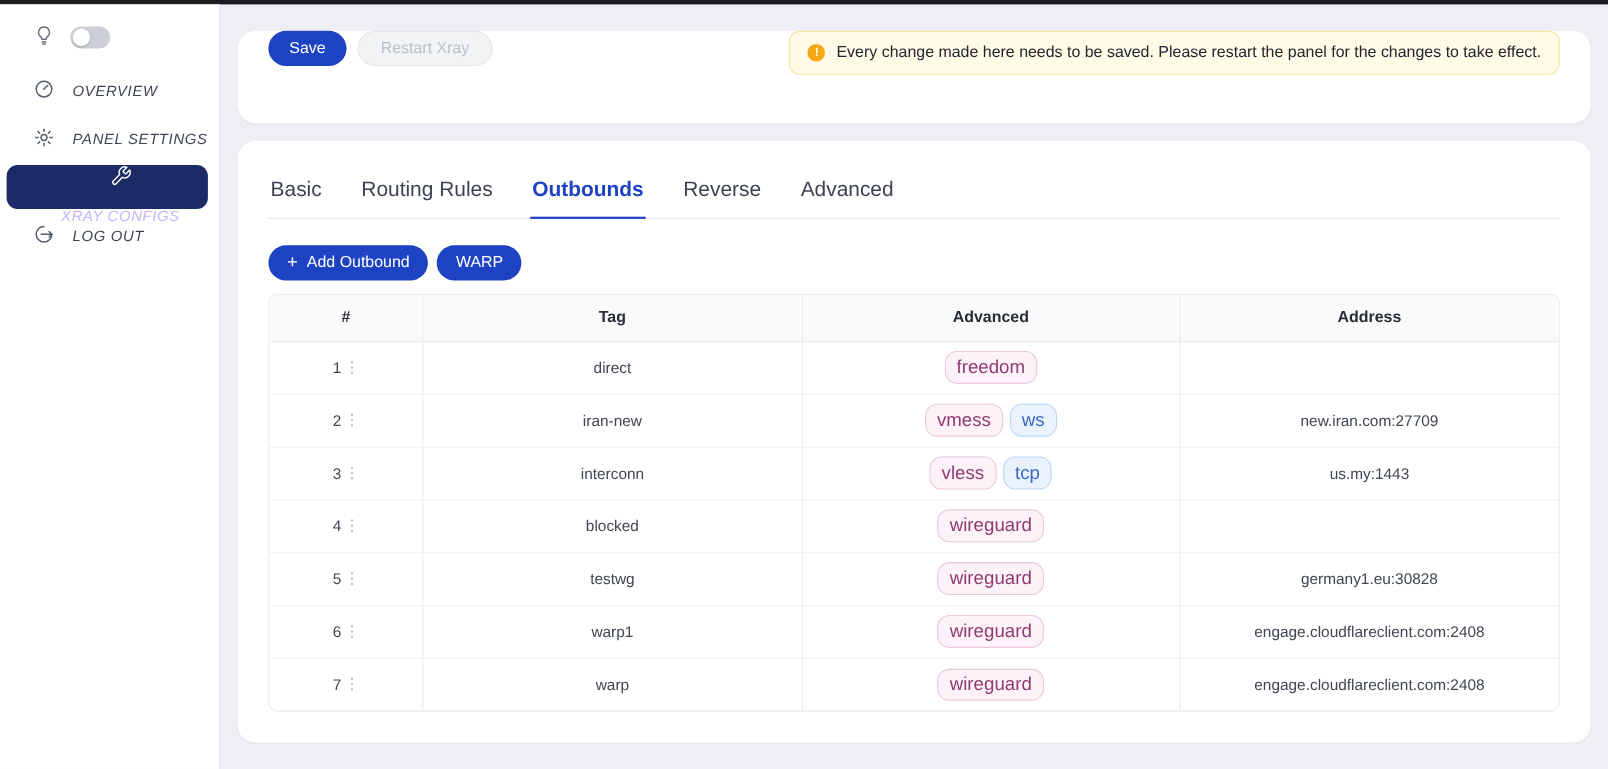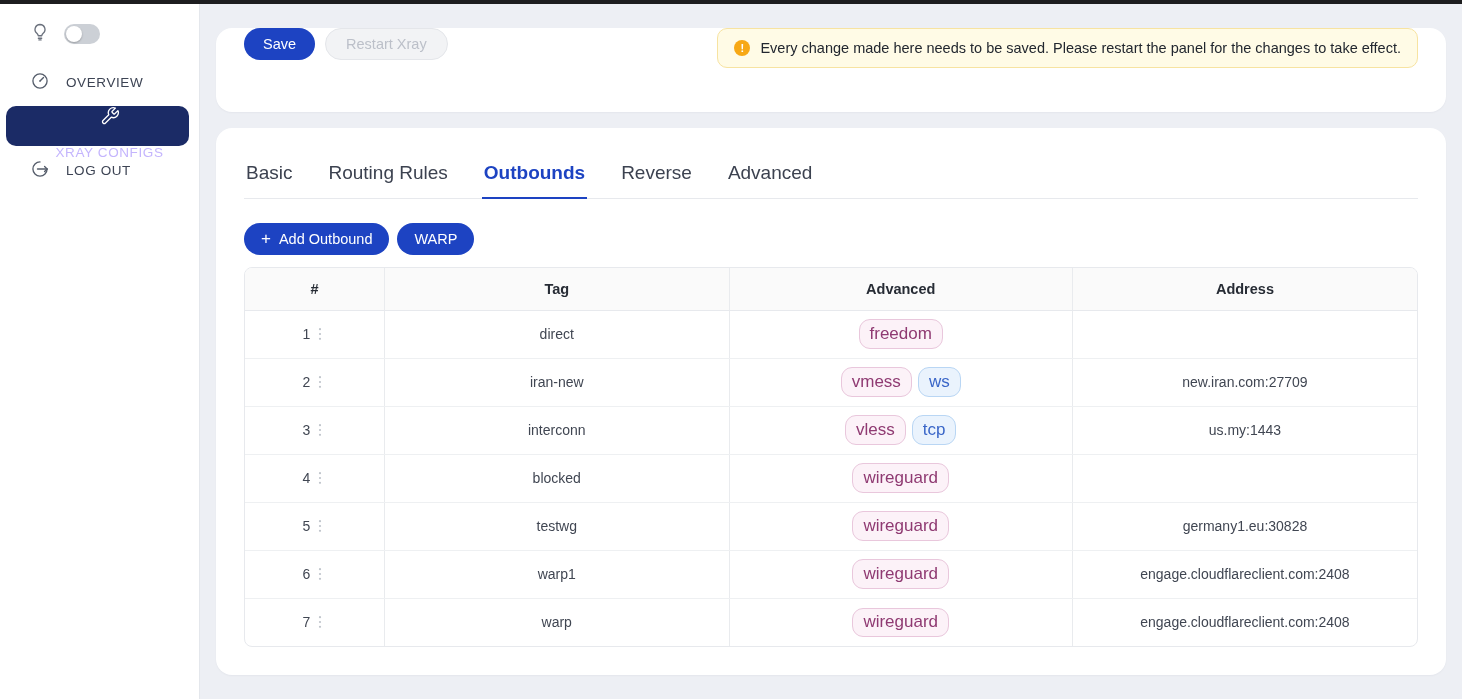--- a/index.html
+++ b/index.html
@@ -14,21 +14,21 @@
     --navy:#1b2b66;
     --page-bg:#edeff4;
     --border:#e8eaed;
   }
   .topstrip { height:4px; width:100%; background:#1d1d1f; }
   .app { display:flex; height:695px; }
 
   
   .sidebar {
     width:200px; background:#ffffff; border-right:1px solid #e4e7ec;
-    padding-top:10px; flex:0 0 200px;
+    padding-top:10px; flex:0 0 200px;font-style:italic;
   }
   .theme-row { display:flex; align-items:center; gap:14px; height:40px; padding-left:30px; margin-bottom:8px; }
   .toggle { width:36px; height:20px; background:#ccd0d6; border-radius:10px; position:relative; cursor:pointer; }
   .toggle .knob {
     position:absolute; left:2px; top:2px; width:16px; height:16px; border-radius:50%;
     background:#ffffff; box-shadow:0 1px 2px rgba(0,0,0,.25);
   }
   .nav-item {
     display:flex; align-items:center; gap:16px; height:40px;
     margin:4px 10px 4px 6px; padding-left:24px; border-radius:10px;
@@ -128,20 +128,36 @@
     <nav>
       <div class="nav-item">
         <span>
           <svg width="20" height="20" viewBox="0 0 24 24" fill="none" stroke-width="1.6" stroke-linecap="round" stroke-linejoin="round">
             <circle cx="12" cy="12" r="8.5"></circle>
               <path d="M12 12l4.2-4.2"></path>
               <path d="M12 12h.01"></path>
           </svg>
         </span>
         <span>OVERVIEW</span>
+      </div>
+      <div class="nav-item">
+        <span>
+          <svg width="20" height="20" viewBox="0 0 24 24" fill="none" stroke-width="1.6" stroke-linecap="round" stroke-linejoin="round">
+            <circle cx="12" cy="12" r="3.2"></circle>
+            <line x1="12" y1="3" x2="12" y2="5.4"></line>
+              <line x1="12" y1="18.6" x2="12" y2="21"></line>
+            <line x1="3" y1="12" x2="5.4" y2="12"></line>
+              <line x1="18.6" y1="12" x2="21" y2="12"></line>
+            <line x1="5.6" y1="5.6" x2="7.3" y2="7.3"></line>
+              <line x1="16.7" y1="16.7" x2="18.4" y2="18.4"></line>
+            <line x1="5.6" y1="18.4" x2="7.3" y2="16.7"></line>
+              <line x1="16.7" y1="7.3" x2="18.4" y2="5.6"></line>
+          </svg>
+        </span>
+        <span>PANEL SETTINGS</span>
       </div>
       <div class="nav-item active">
         <span>
           <svg width="20" height="20" viewBox="0 0 24 24" fill="none" stroke-width="1.6" stroke-linecap="round" stroke-linejoin="round">
             <path d="M14.7 6.3a1 1 0 0 0 0 1.4l1.6 1.6a1 1 0 0 0 1.4 0l3.77-3.77a6 6 0 0 1-7.94 7.94l-6.91 6.91a2.12 2.12 0 0 1-3-3l6.91-6.91a6 6 0 0 1 7.94-7.94l-3.76 3.76z"></path>
           </svg>
         </span>
         <span>XRAY CONFIGS</span>
       </div>
       <div class="nav-item">

